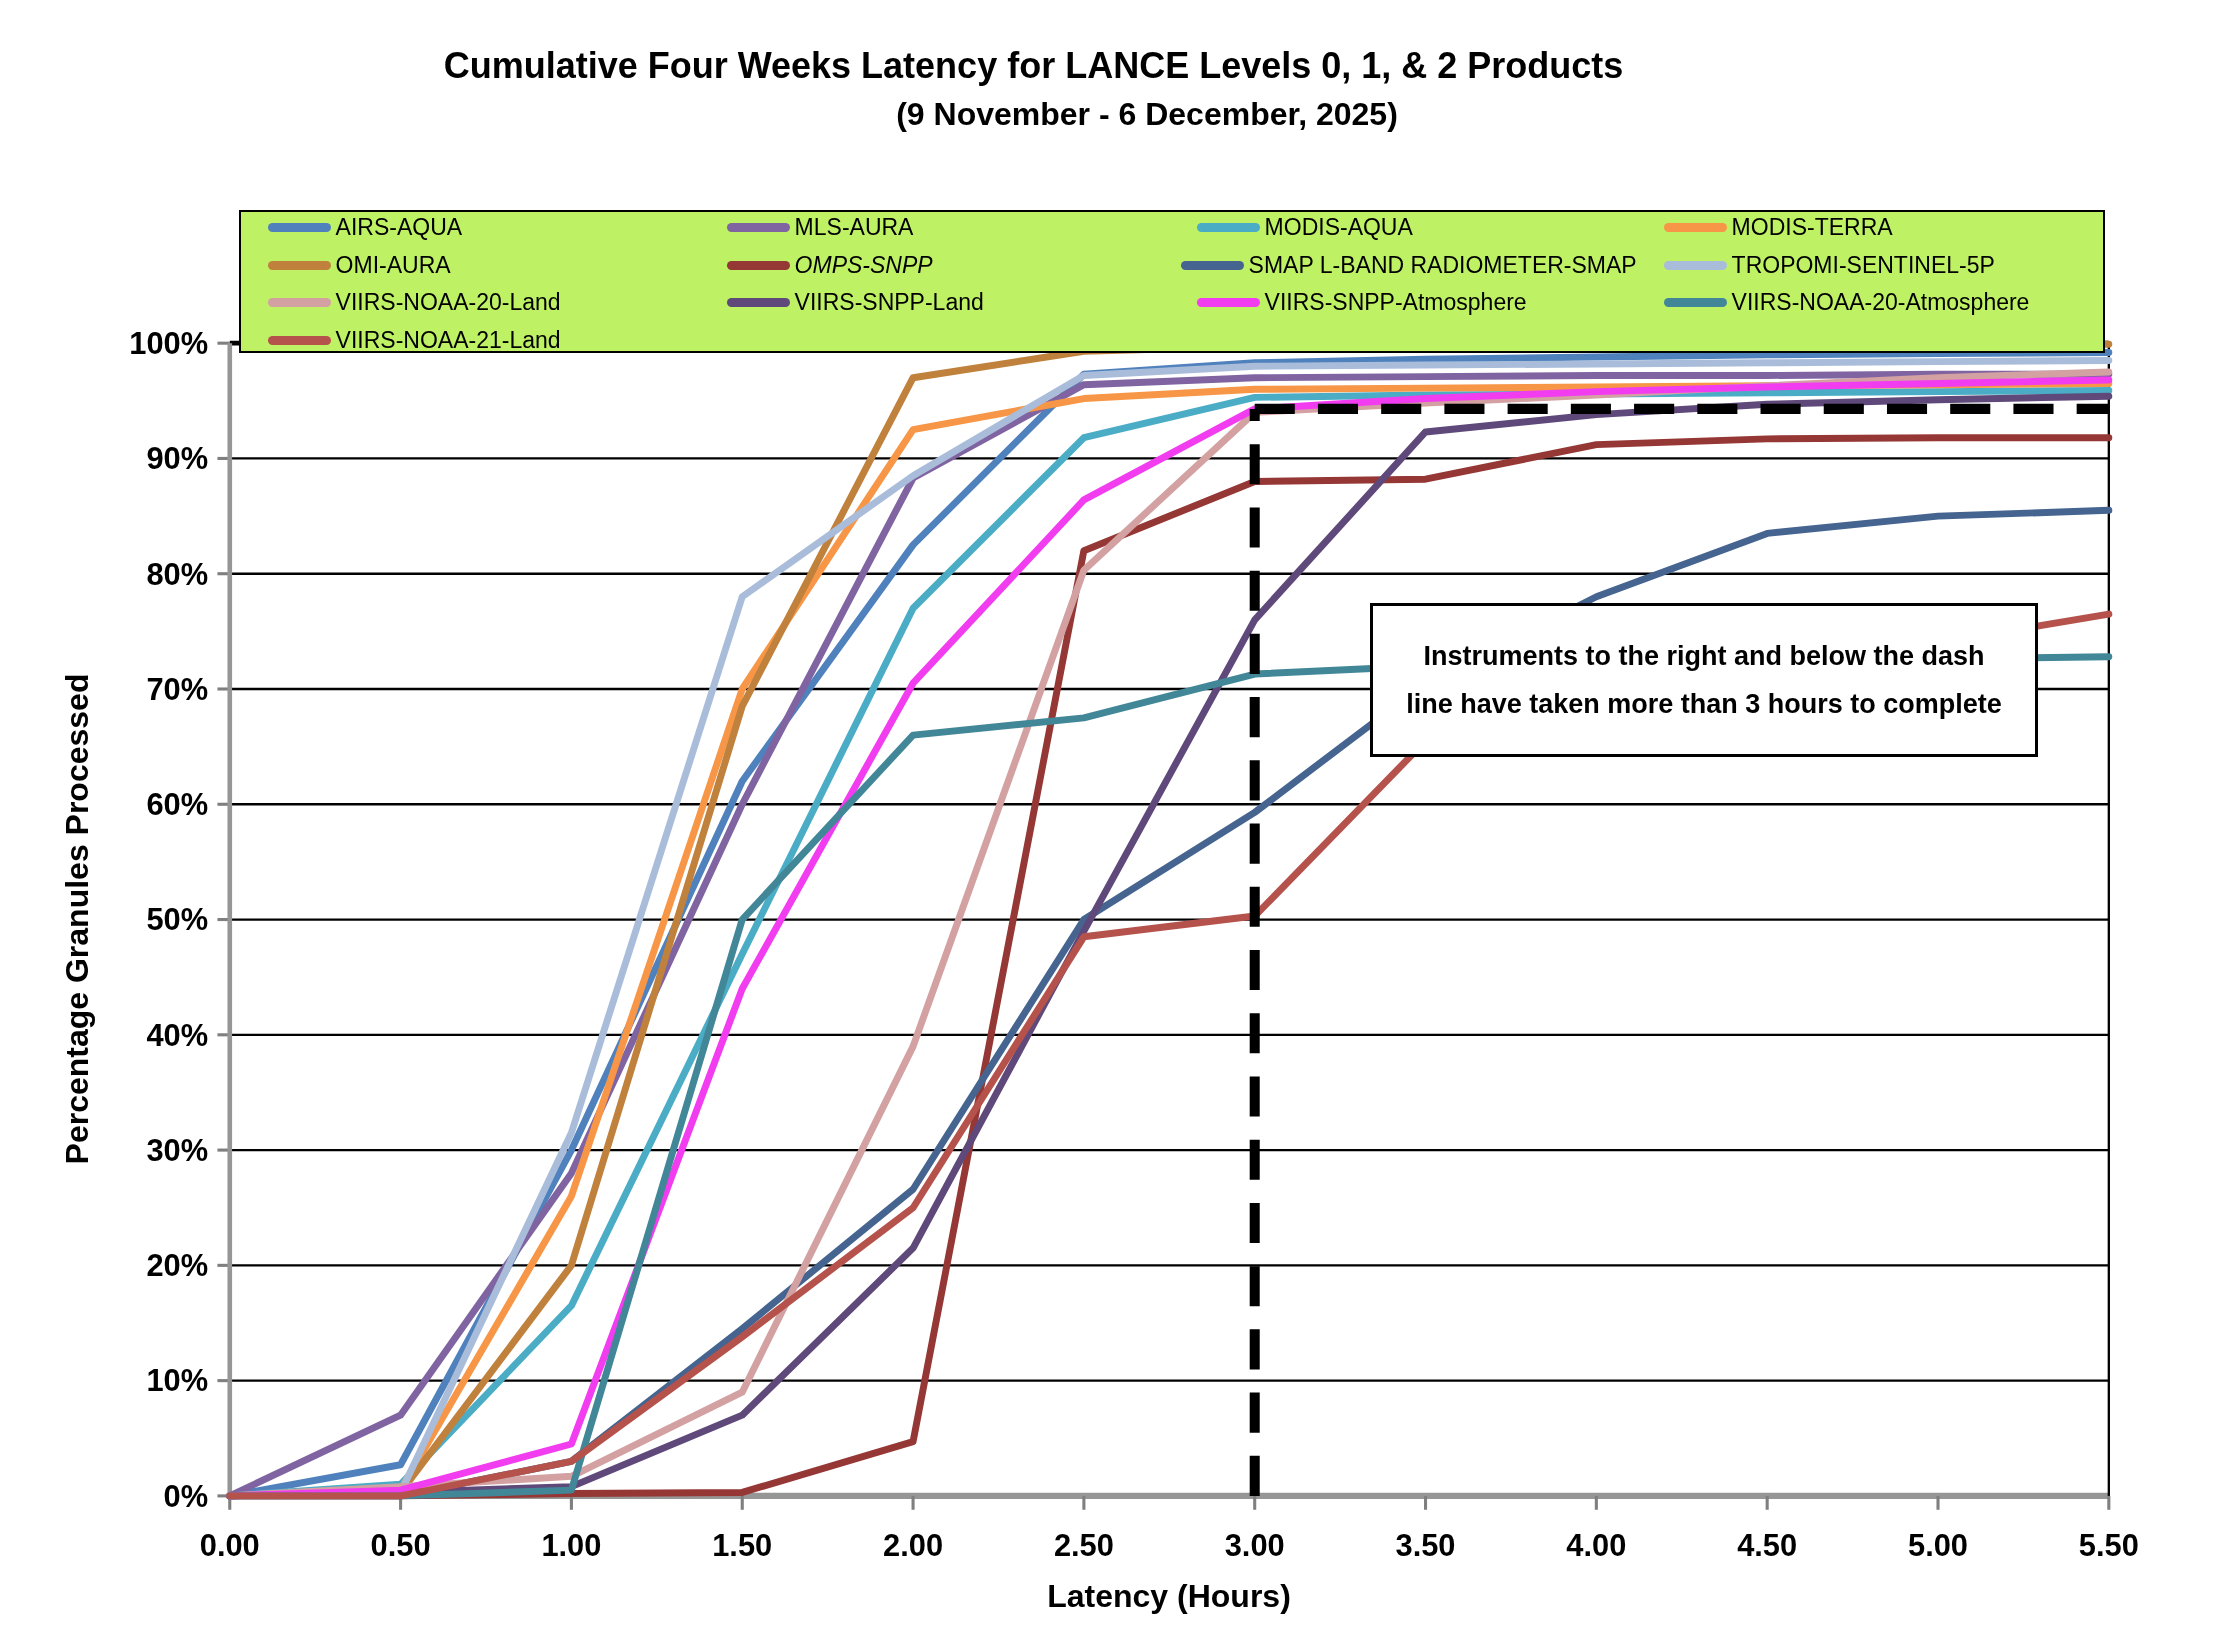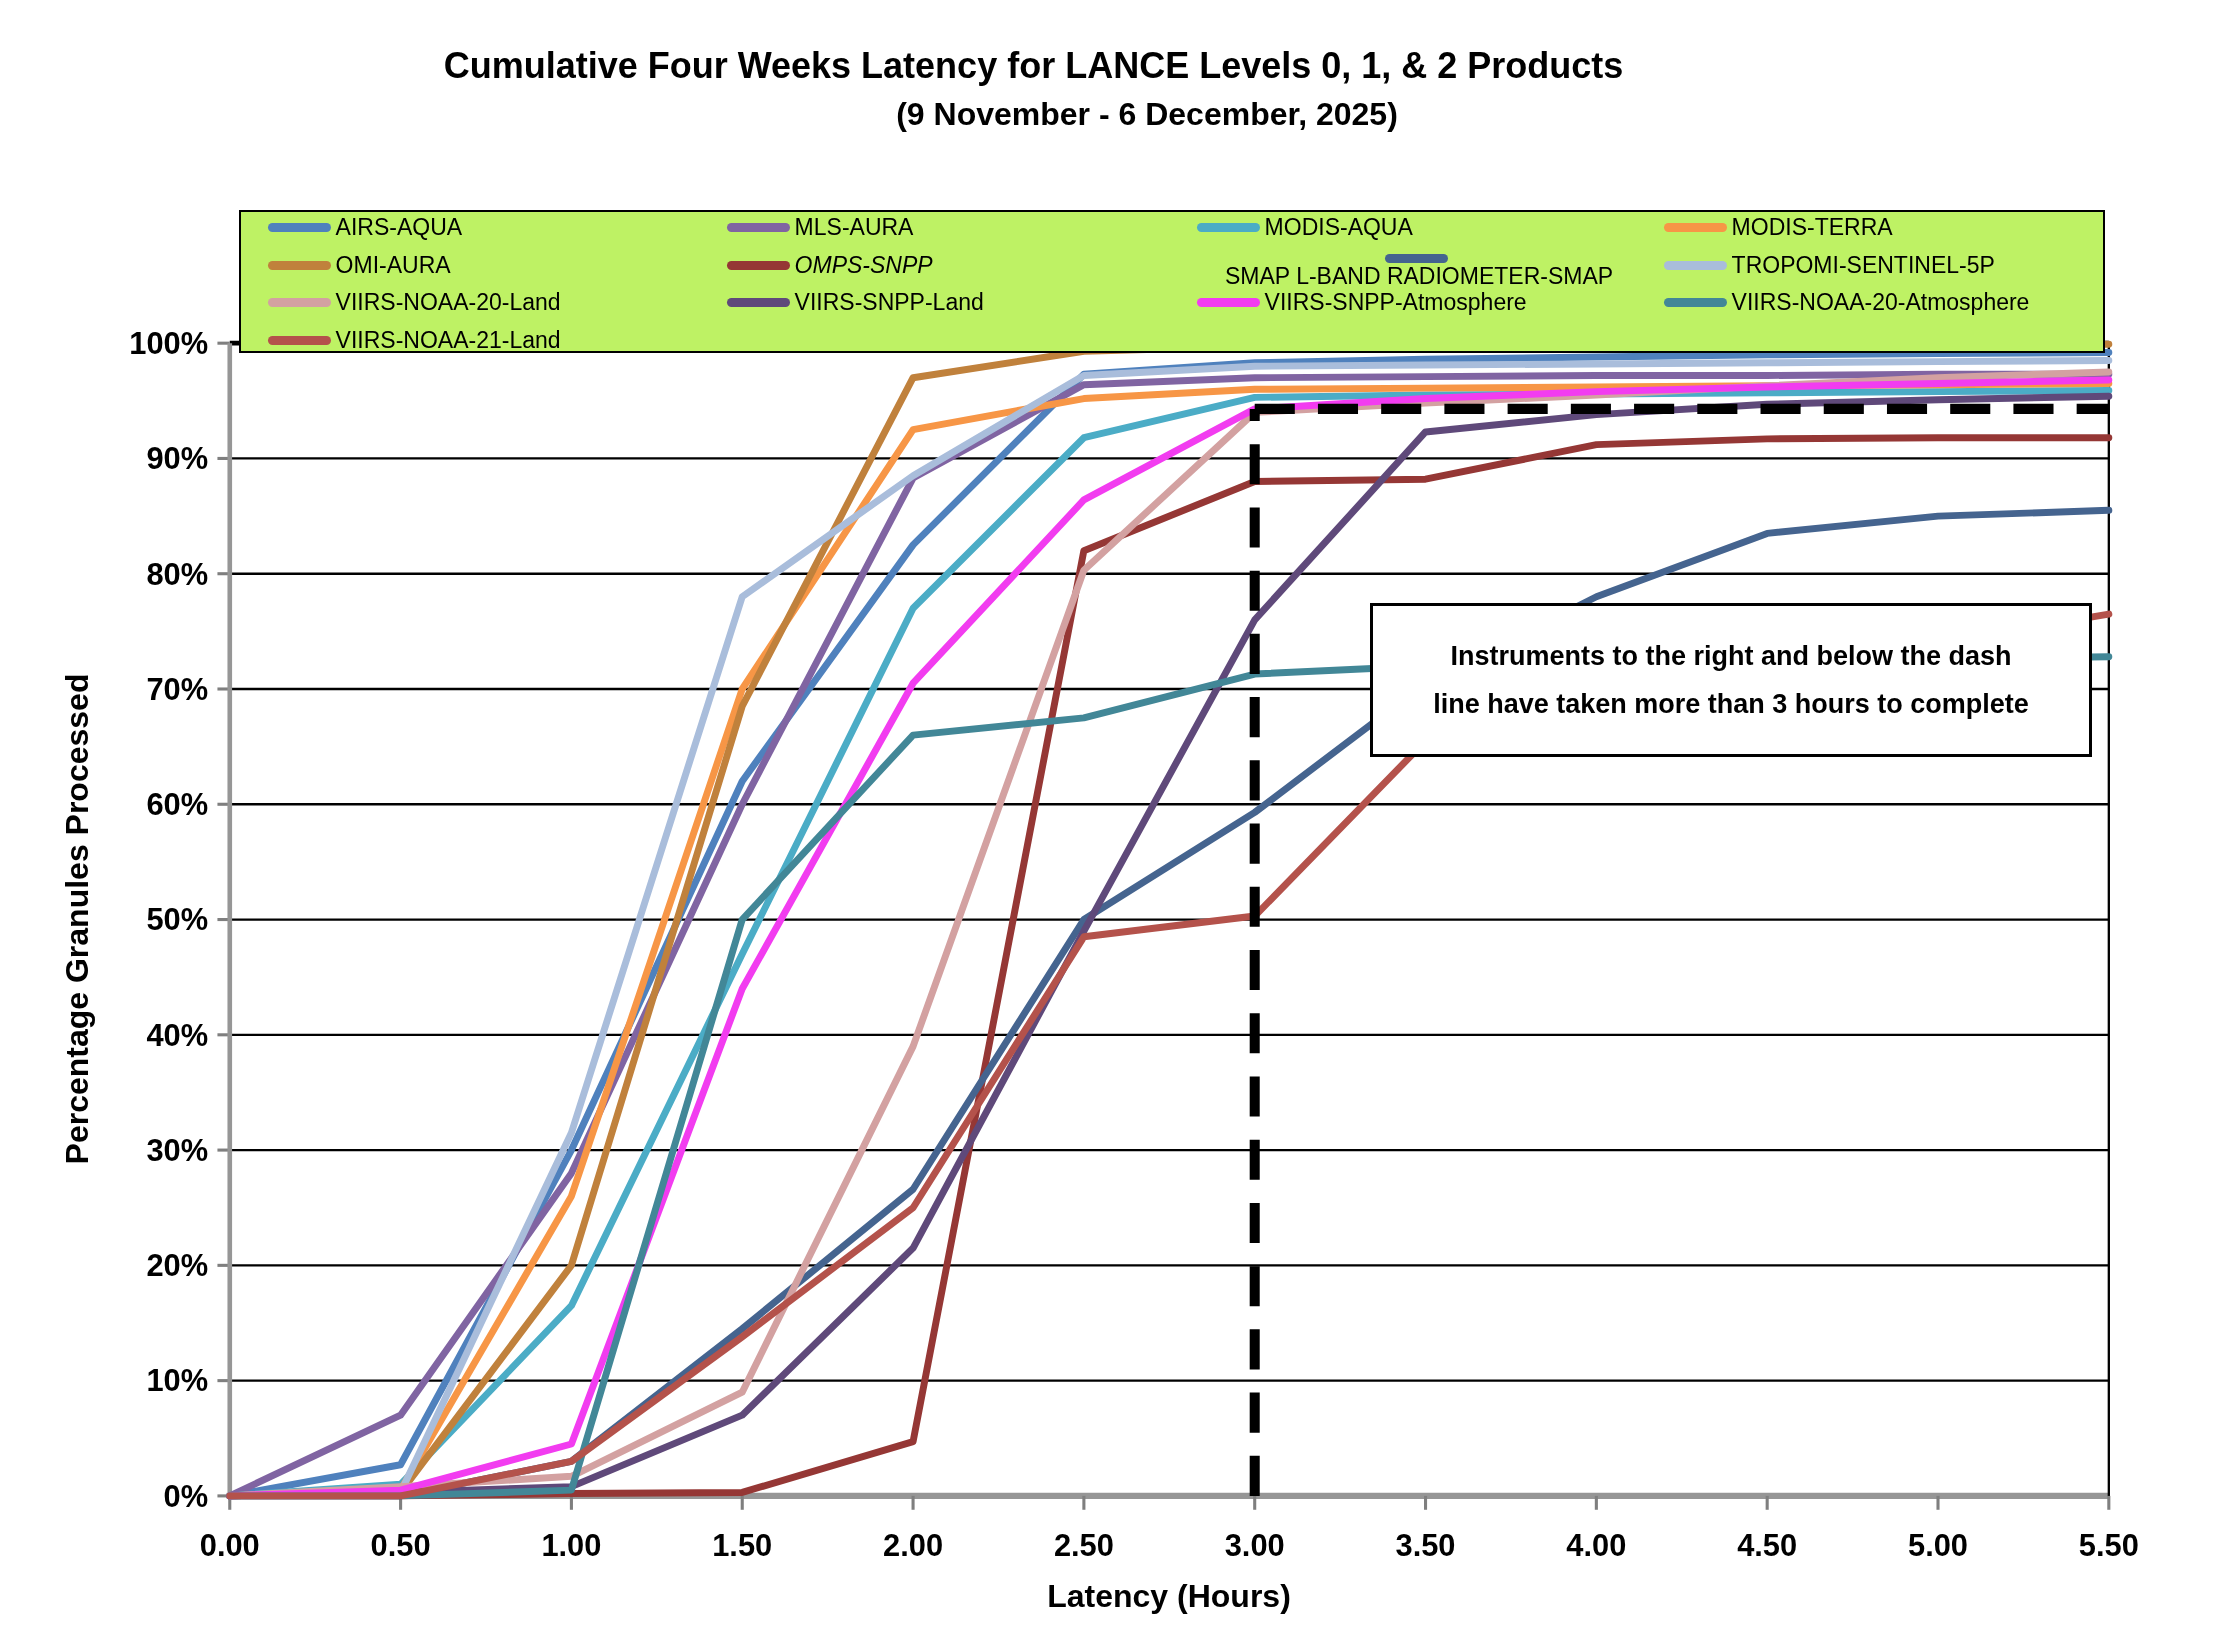--- a/index.html
+++ b/index.html
@@ -12,21 +12,21 @@
   .y-axis-title{position:absolute;left:77px;top:919px;transform:translate(-50%,-50%) rotate(-90deg);
         font-size:32px;font-weight:bold;white-space:nowrap;}
   .x-axis-title{position:absolute;left:1169px;top:1578px;transform:translateX(-50%);
         font-size:32px;font-weight:bold;white-space:nowrap;}
   svg.chart-canvas{position:absolute;left:0;top:0;}
   .legend-box{position:absolute;left:239px;top:210px;width:1866px;height:143px;
         background:#bef264;border:2.3px solid #000;box-sizing:border-box;}
   .legend-item{position:absolute;display:flex;align-items:center;height:23px;}
   .legend-swatch{display:inline-block;width:63px;height:8.5px;border-radius:4.6px;margin-right:4.6px;flex:0 0 auto;}
   .legend-label{font-size:23px;white-space:nowrap;}
-  .annotation-box{position:absolute;left:1370px;top:603px;width:722px;height:154px;
+  .annotation-box{position:absolute;left:1370px;top:603px;width:668px;height:154px;
         background:#fff;border:3.1px solid #000;box-sizing:border-box;
         display:flex;flex-direction:column;justify-content:center;align-items:center;}
   .annotation-line{font-size:27px;font-weight:bold;line-height:48px;white-space:nowrap;}
 </style>
 </head>
 <body>
 
 <div class="page">
 
   <svg class="chart-canvas" width="2216" height="1644" viewBox="0 0 2874 2132" id="chart-svg">
@@ -137,21 +137,21 @@
         <span class="legend-label">OMPS-SNPP</span>
       </div>
       <div class="legend-item" style="left: 486px; top: 79px;">
         <span class="legend-swatch" style="background: rgb(95, 73, 122);"></span>
         <span class="legend-label">VIIRS-SNPP-Land</span>
       </div>
       <div class="legend-item" style="left: 956px; top: 3.9px;">
         <span class="legend-swatch" style="background: rgb(75, 172, 198);"></span>
         <span class="legend-label">MODIS-AQUA</span>
       </div>
-      <div class="legend-item" style="left: 984px; top: 42px; flex-direction: column;">
+      <div class="legend-item" style="left: 940px; top: 42px;">
         <span class="legend-swatch" style="background: rgb(69, 100, 143);"></span>
         <span class="legend-label">SMAP L-BAND RADIOMETER-SMAP</span>
       </div>
       <div class="legend-item" style="left: 956px; top: 79px;">
         <span class="legend-swatch" style="background: rgb(242, 60, 240);"></span>
         <span class="legend-label">VIIRS-SNPP-Atmosphere</span>
       </div>
       <div class="legend-item" style="left: 1423px; top: 3.9px;">
         <span class="legend-swatch" style="background: rgb(247, 150, 70);"></span>
         <span class="legend-label">MODIS-TERRA</span>

